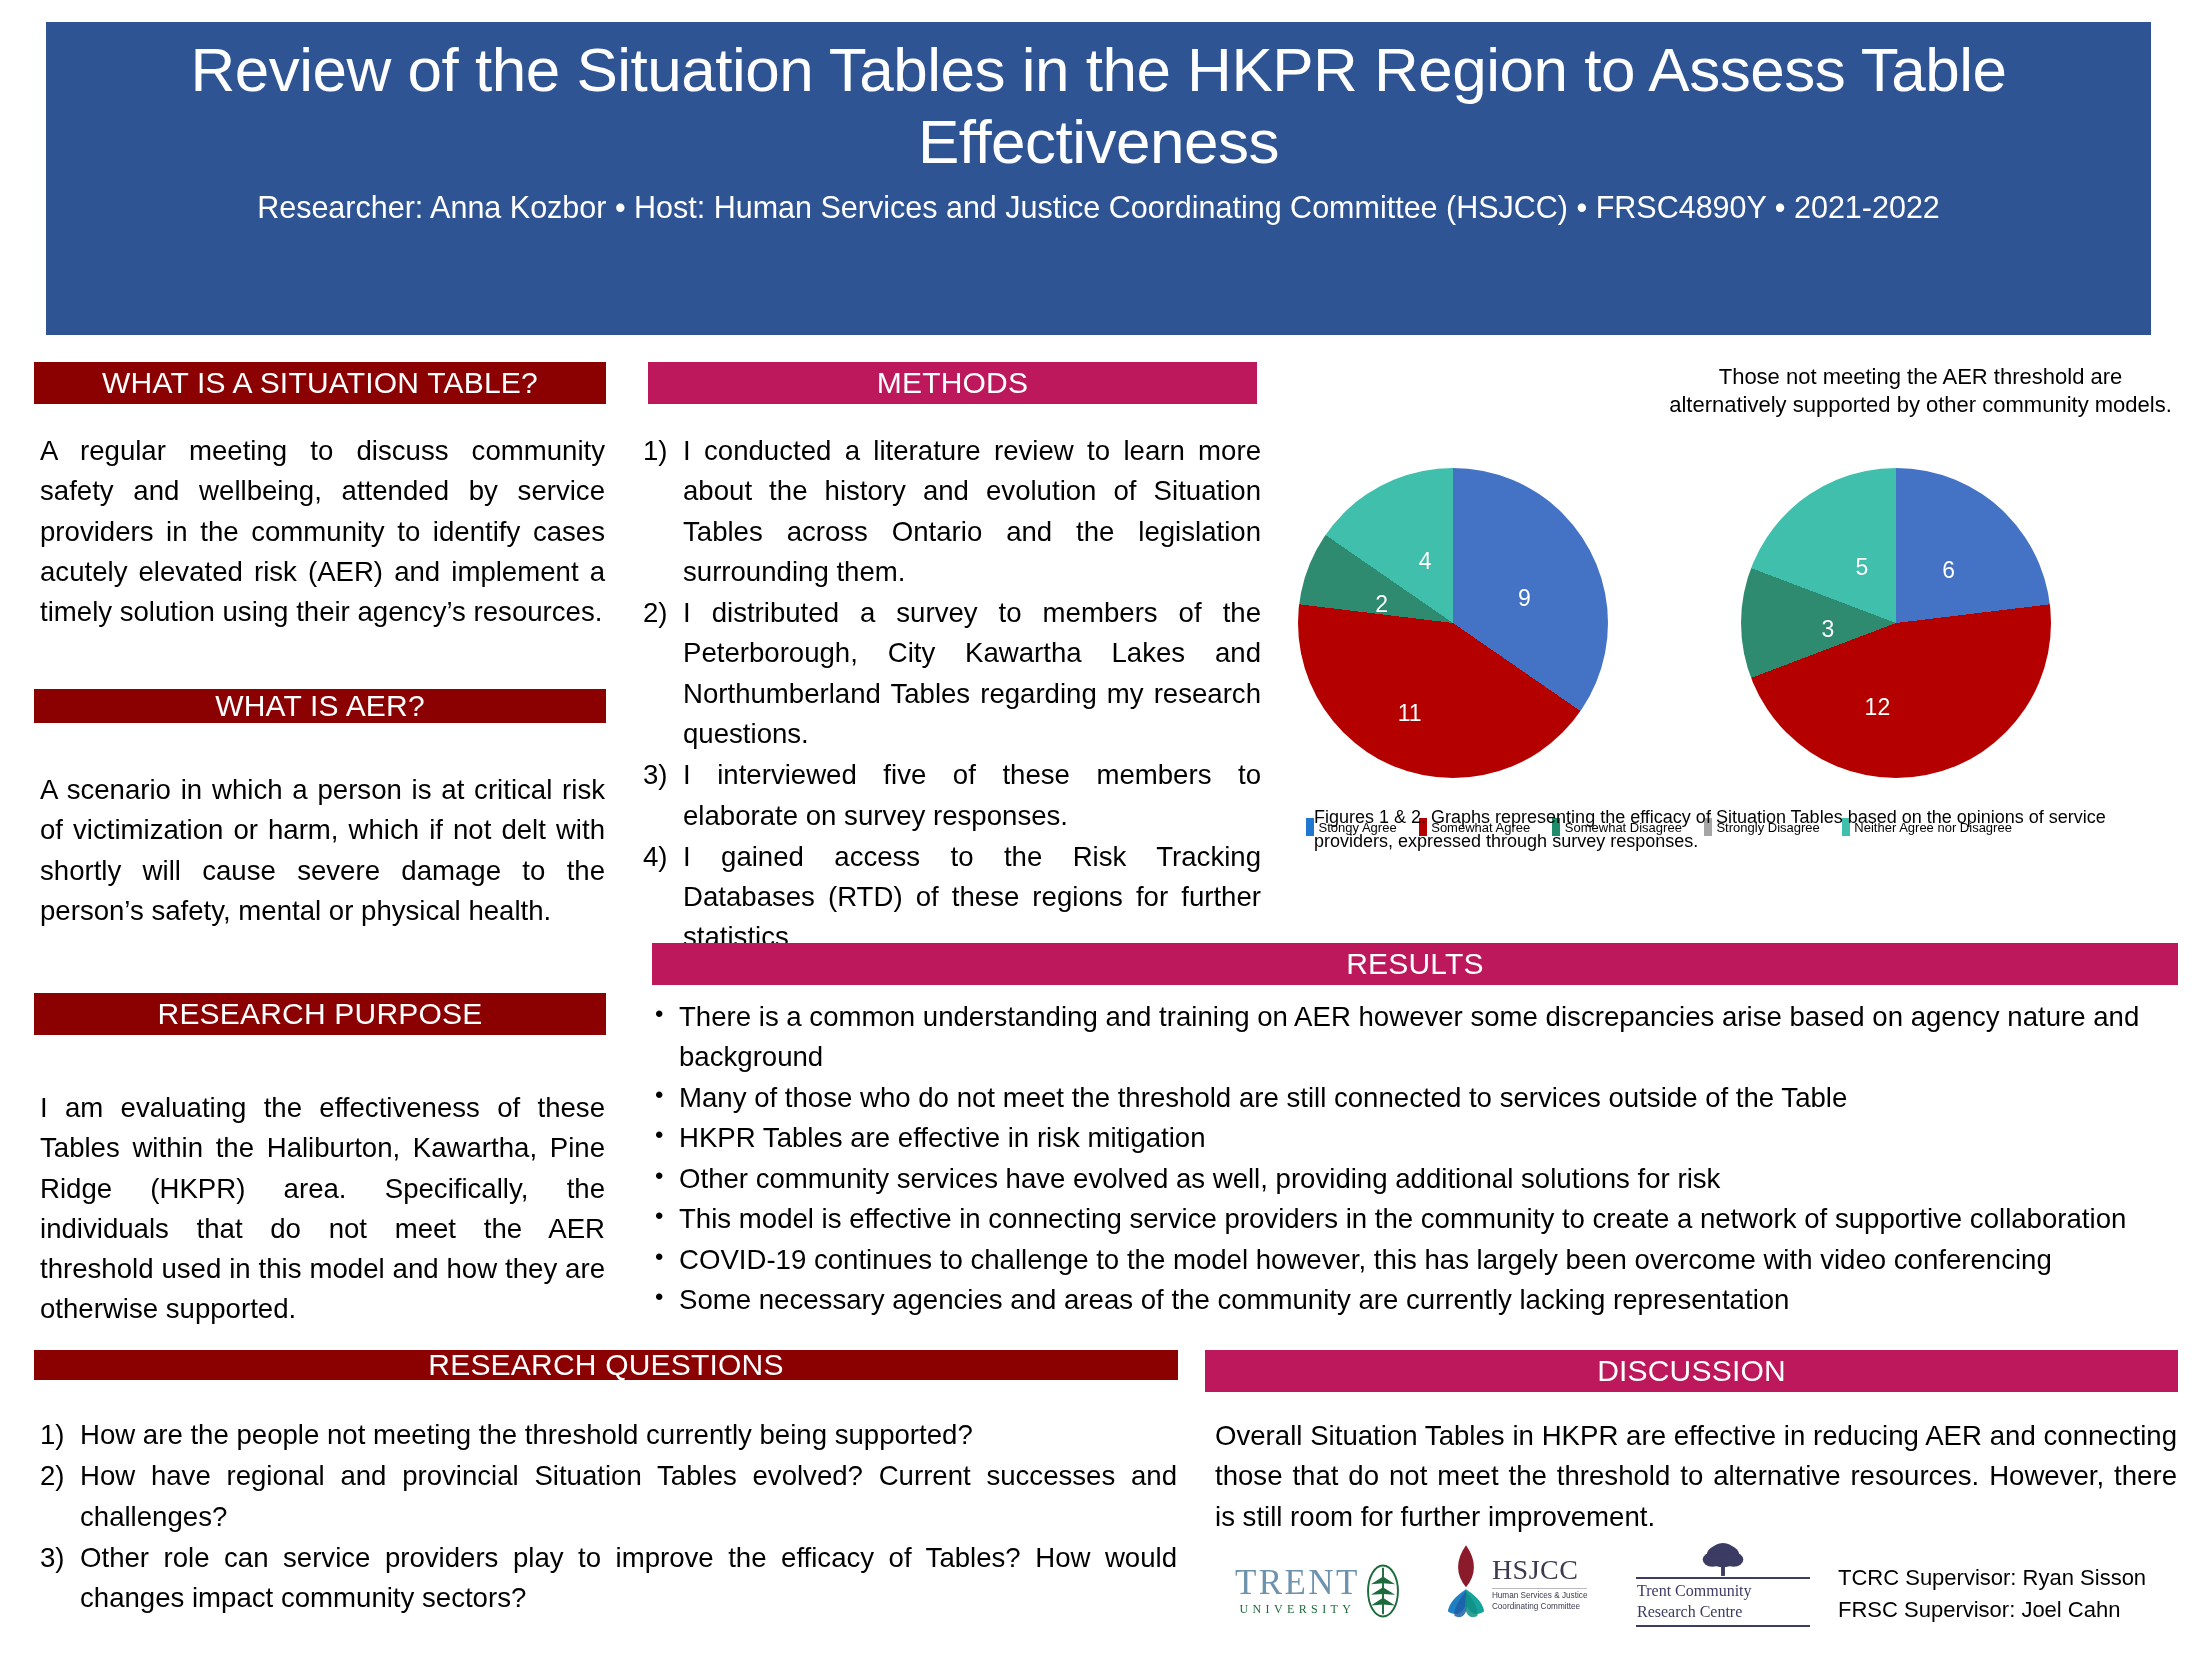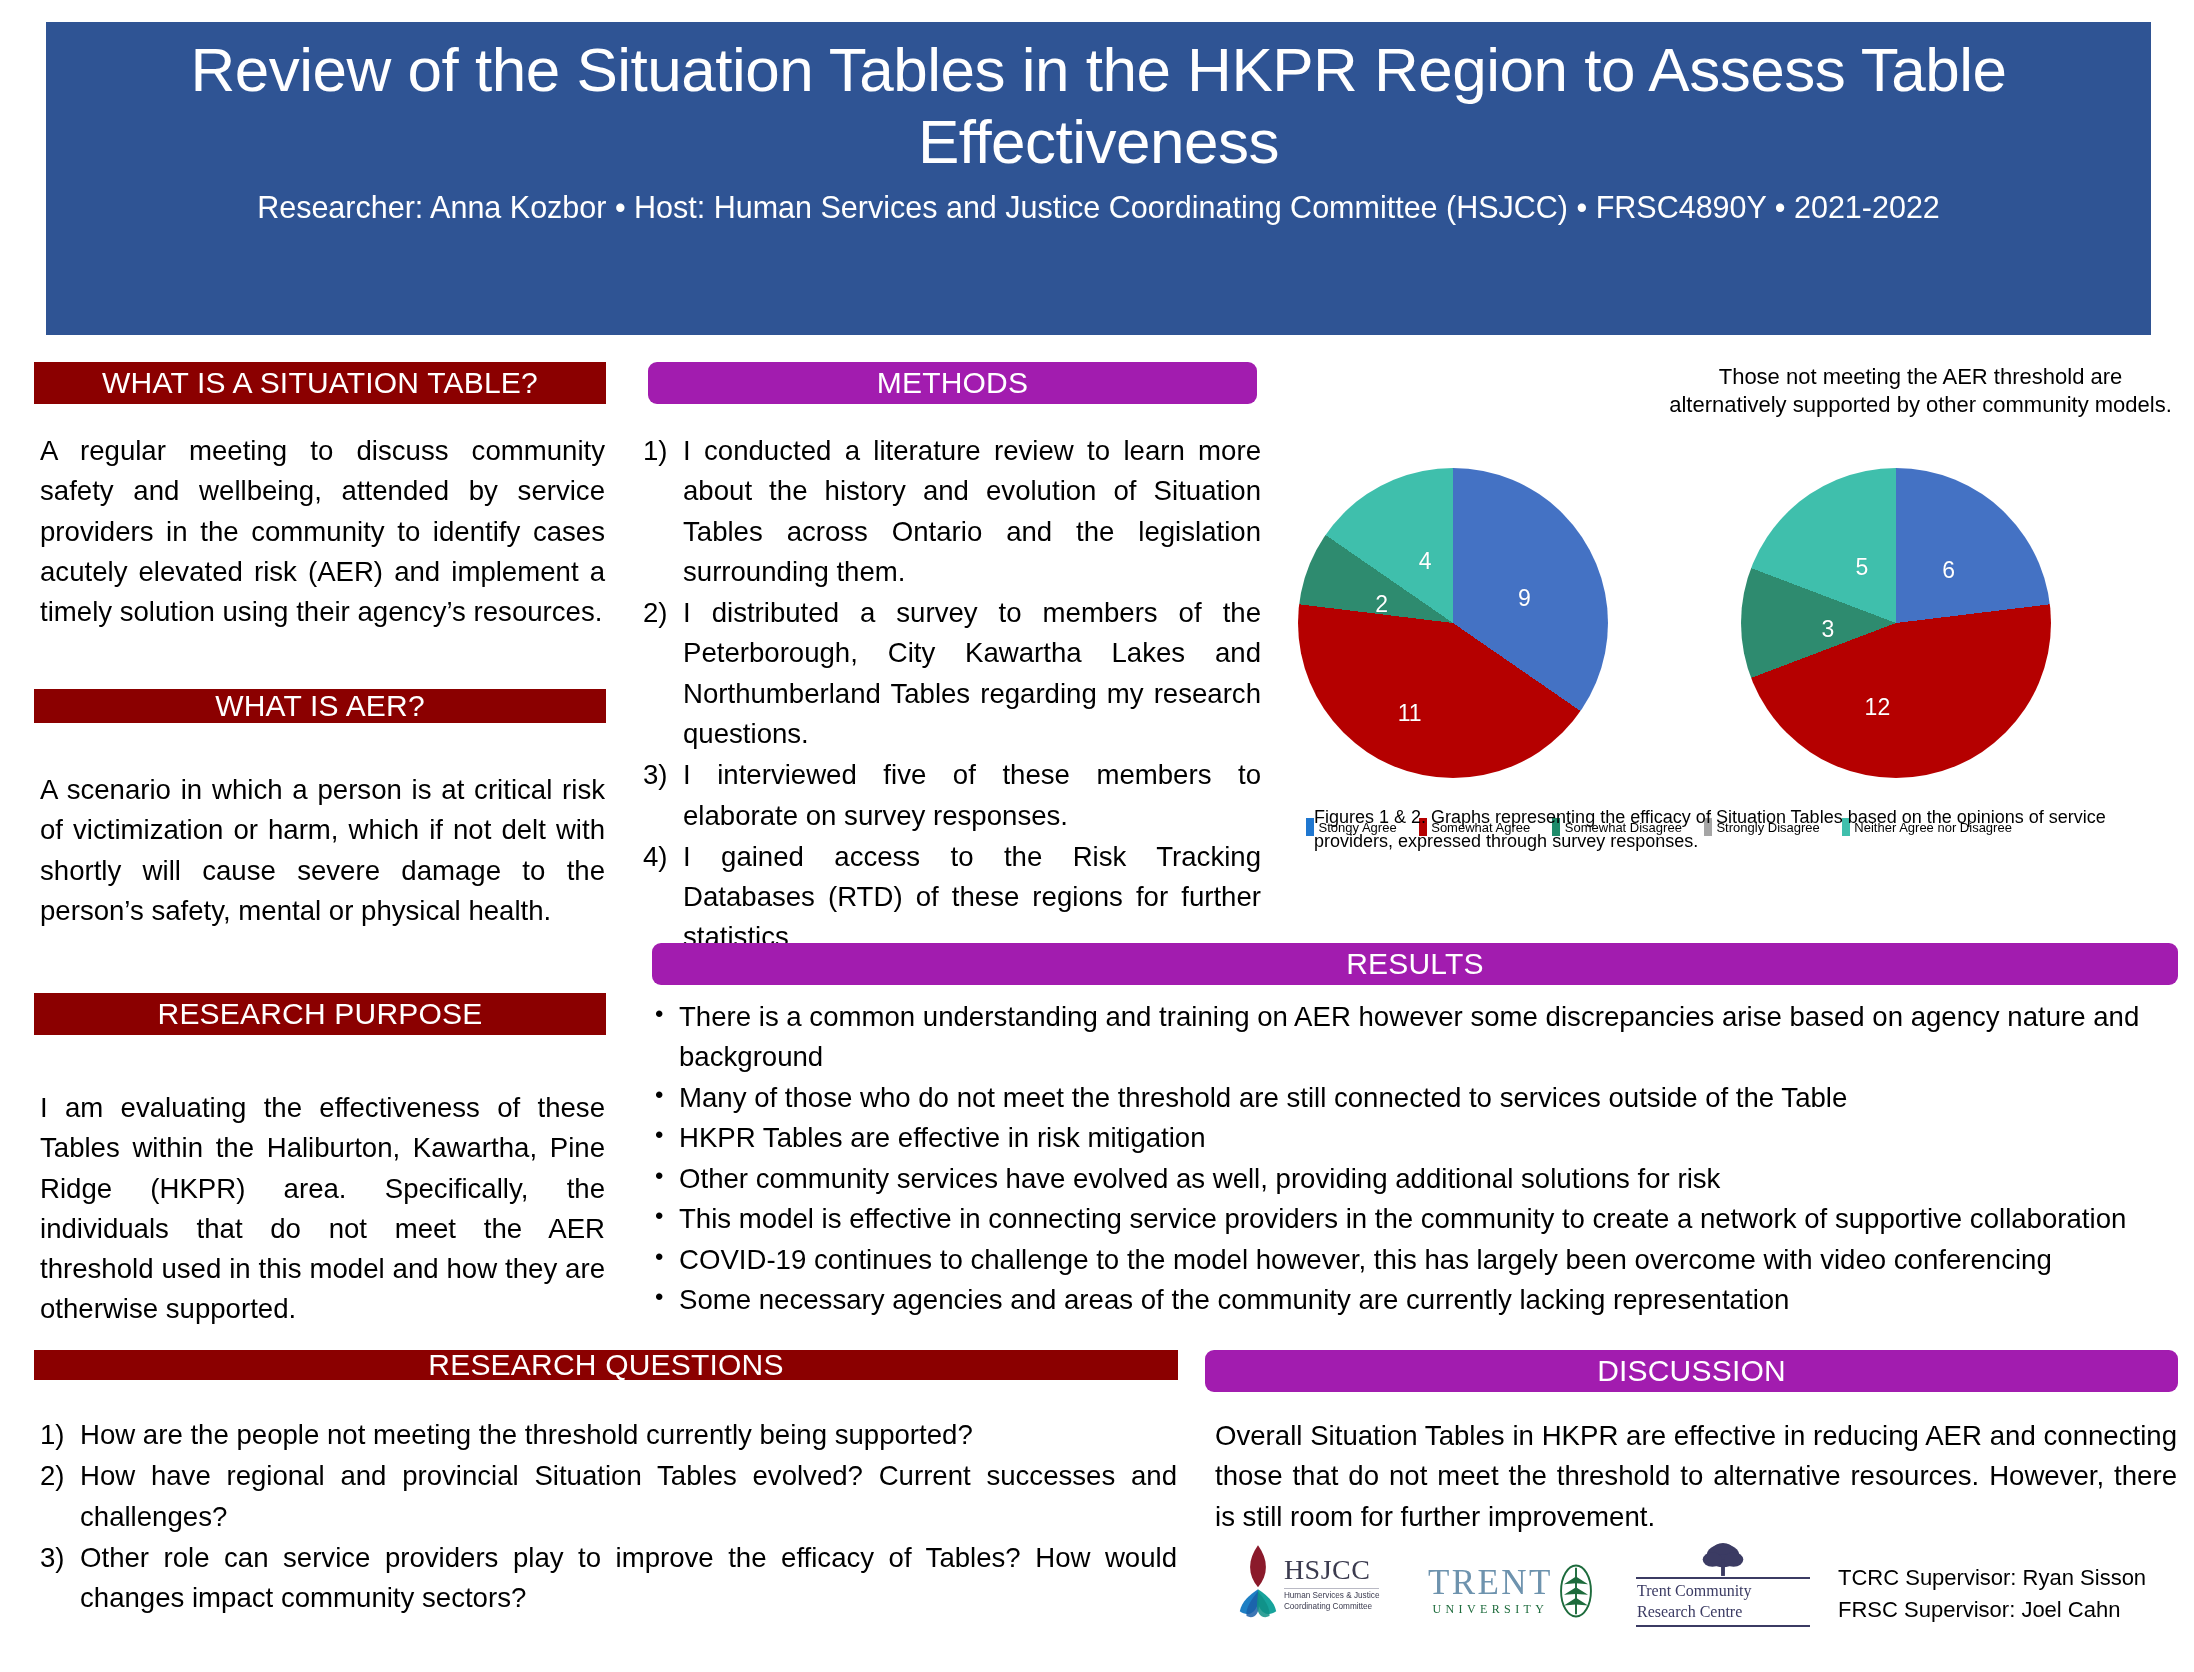--- a/index.html
+++ b/index.html
@@ -32,21 +32,21 @@
   }
 
   
   .bar {
     color: #ffffff; text-align: center;
     font-size: 30px; letter-spacing: 0.2px;
     display: flex; align-items: center; justify-content: center;
     position: absolute;
   }
   .bar.red   { background: #8B0000; }
-  .bar.green { background: #a21caf; border-radius: 9px; }
+  .bar.green { background: #be185d; }
 
   .body-text {
     position: absolute;
     font-size: 27.6px; line-height: 1.46;
     color: #000; text-align: justify;
     text-justify: inter-word;
   }
 
   
   ol.num {
@@ -245,53 +245,53 @@
       <span class="txt">Other role can service providers play to improve the efficacy of Tables? How would changes impact community sectors?</span>
     </li>
   </ol>
 
   <div class="bar green" style="left:1205px; top:1350px; width:973px; height:42px;">
     <span>DISCUSSION</span>
   </div>
   <div class="body-text" style="left:1215px; top:1416px; width:962px;">Overall Situation Tables in HKPR are effective in reducing AER and connecting those that do not meet the threshold to alternative resources. However, there is still room for further improvement.</div>
 
   <div class="logos" style="left:1235px; top:1543px;">
+
+    <div class="logo" style="width:208px; padding-top:21px;">
+      <div style="display:flex; align-items:center;">
+        <div>
+          <div class="trent-word">TRENT</div>
+          <div class="trent-uni">UNIVERSITY</div>
+        </div>
+        <svg width="40" height="54" viewBox="0 0 82 112" style="margin-left:2.9px;">
+          <ellipse cx="41" cy="56" rx="31" ry="53" fill="none" stroke="#1d6b3c" stroke-width="4"></ellipse>
+          <path d="M41 8 L41 104" stroke="#1d6b3c" stroke-width="4"></path>
+          <path d="M41 26 L16 42 L41 40 L66 42 Z" fill="#1d6b3c"></path>
+          <path d="M41 48 L16 64 L41 62 L66 64 Z" fill="#1d6b3c"></path>
+          <path d="M41 70 L16 86 L41 84 L66 86 Z" fill="#1d6b3c"></path>
+        </svg>
+      </div>
+    </div>
 
     <div class="logo hsjcc-wrap" style="width:193px;">
       <svg width="46" height="82" viewBox="0 0 96 170">
         <path d="M48 4 C70 34 70 66 48 92 C26 66 26 34 48 4 Z" fill="#8B1A2B"></path>
         <path d="M48 96 C30 108 14 122 10 142 C26 154 42 146 48 126 Z" fill="#1E7FC4"></path>
         <path d="M48 96 C66 108 82 122 86 142 C70 154 54 146 48 126 Z" fill="#17A39B"></path>
         <path d="M48 100 C34 118 22 134 24 152 C40 160 52 146 50 124 Z" fill="#1B5FA8" opacity="0.85"></path>
         <path d="M48 100 C62 118 74 134 72 152 C56 160 44 146 46 124 Z" fill="#0F8F86" opacity="0.85"></path>
       </svg>
       <div class="hsjcc-text">
         <div class="hsjcc-main">HSJCC</div>
         <div class="hsjcc-rule"></div>
         <div class="hsjcc-sub">Human Services &amp; Justice</div>
         <div class="hsjcc-sub">Coordinating Committee</div>
       </div>
     </div>
 
-    <div class="logo" style="width:208px; padding-top:21px;">
-      <div style="display:flex; align-items:center;">
-        <div>
-          <div class="trent-word">TRENT</div>
-          <div class="trent-uni">UNIVERSITY</div>
-        </div>
-        <svg width="40" height="54" viewBox="0 0 82 112" style="margin-left:2.9px;">
-          <ellipse cx="41" cy="56" rx="31" ry="53" fill="none" stroke="#1d6b3c" stroke-width="4"></ellipse>
-          <path d="M41 8 L41 104" stroke="#1d6b3c" stroke-width="4"></path>
-          <path d="M41 26 L16 42 L41 40 L66 42 Z" fill="#1d6b3c"></path>
-          <path d="M41 48 L16 64 L41 62 L66 64 Z" fill="#1d6b3c"></path>
-          <path d="M41 70 L16 86 L41 84 L66 86 Z" fill="#1d6b3c"></path>
-        </svg>
-      </div>
-    </div>
-
     <div class="logo" style="width:179px;">
       <div style="width:174px;">
         <svg width="58" height="34" viewBox="0 0 120 70" style="display:block;margin:0 auto;">
           <ellipse cx="60" cy="26" rx="34" ry="24" fill="#3b3b63"></ellipse>
           <ellipse cx="38" cy="34" rx="20" ry="15" fill="#3b3b63"></ellipse>
           <ellipse cx="82" cy="34" rx="20" ry="15" fill="#3b3b63"></ellipse>
           <ellipse cx="60" cy="12" rx="20" ry="12" fill="#3b3b63"></ellipse>
           <rect x="56" y="40" width="8" height="28" fill="#3b3b63"></rect>
         </svg>
         <div class="tcrc-line"></div>

